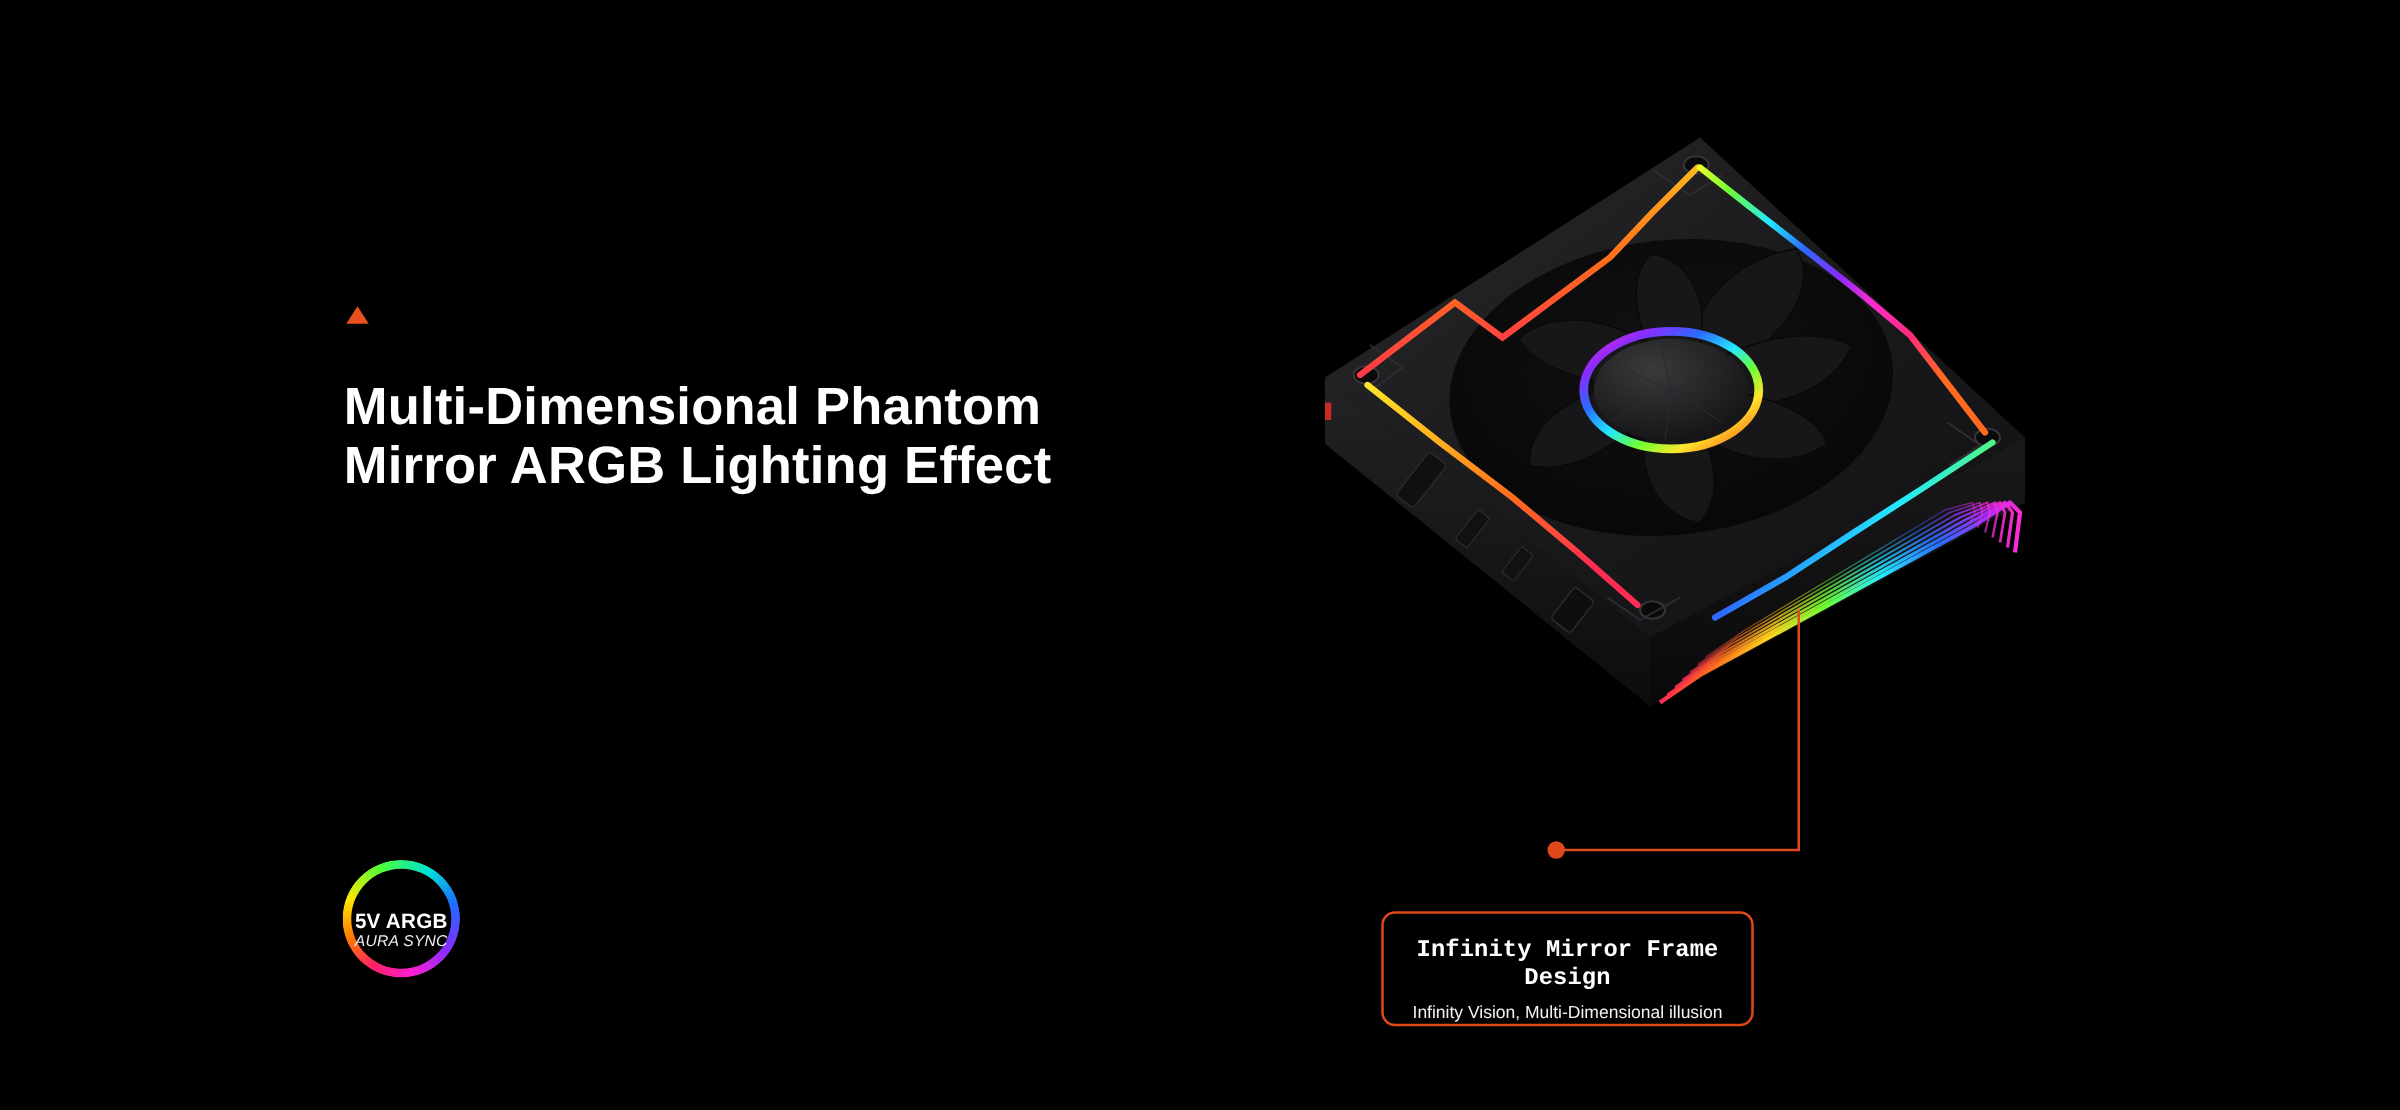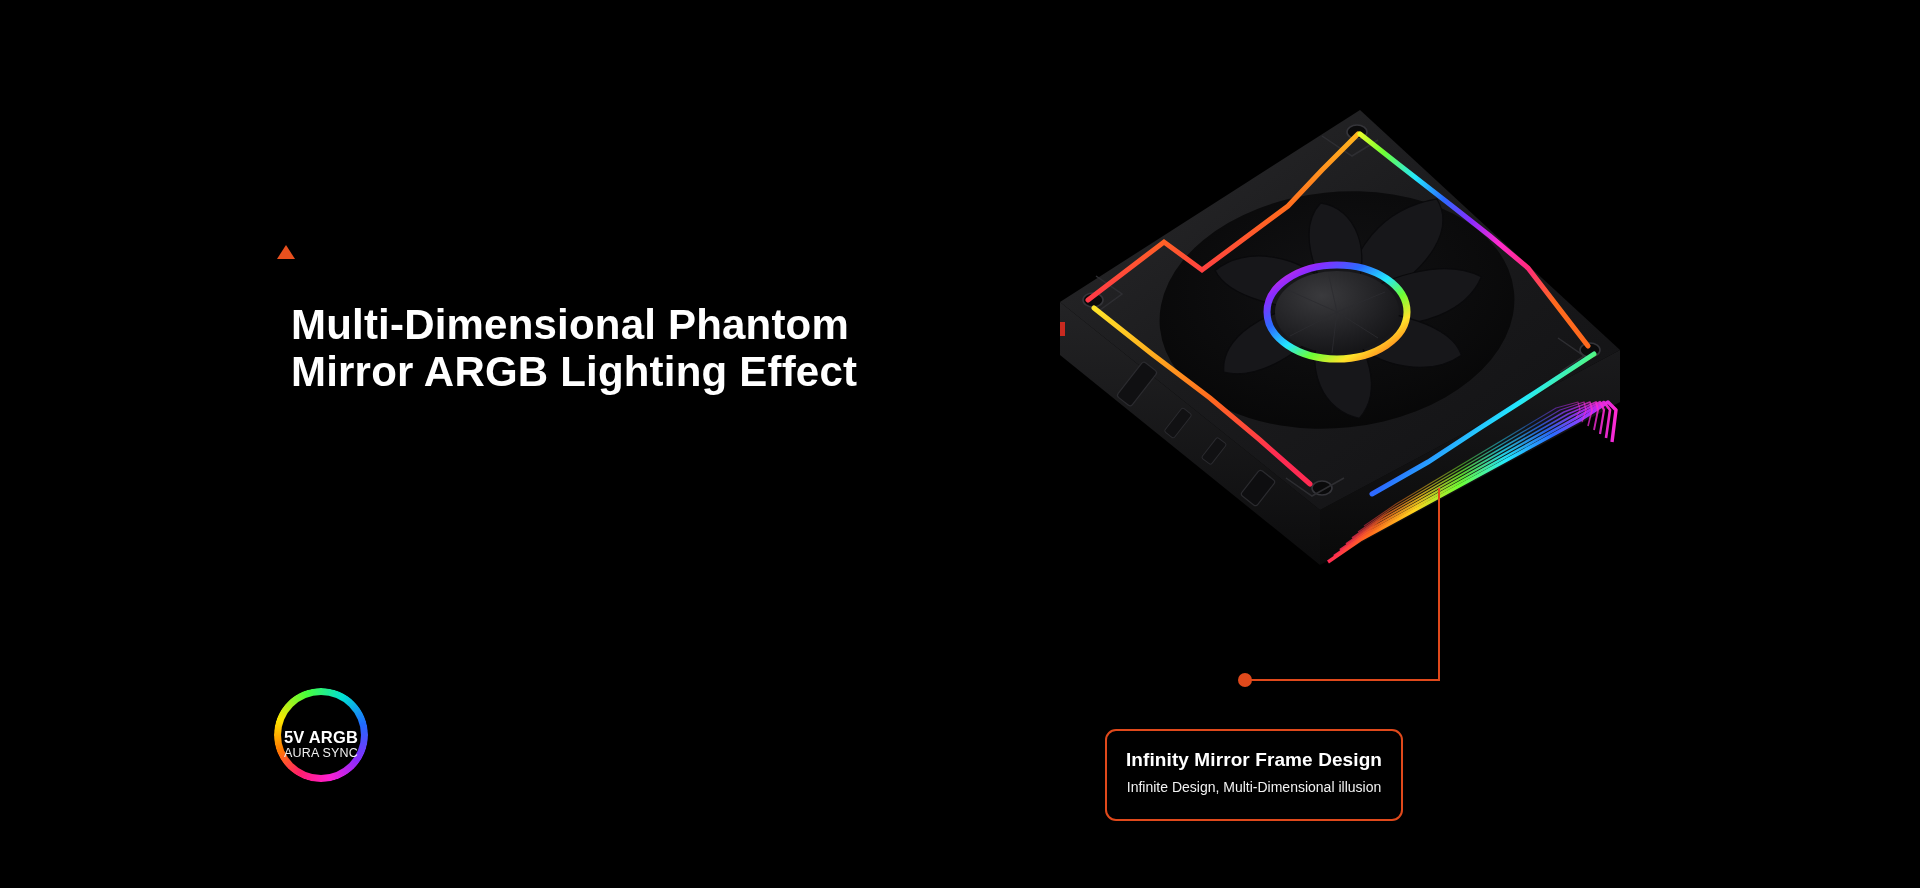--- a/index.html
+++ b/index.html
@@ -36,21 +36,21 @@
     border-bottom: 14px solid #e8501e;
     margin-bottom: 42px;
     margin-left: 2px;
   }
   .headline {
     font-size: 42px;
     line-height: 1.12;
     font-weight: bold;
     letter-spacing: 0.2px;
     color: #ffffff;
-    margin: 0 0 34px 16px;
+    margin: 0 0 34px 0;
     white-space: pre-line;
   }
   .subcopy {
     font-size: 20.5px;
     line-height: 1.42;
     color: #e2e2e2;
     margin: 0;
     width: 610px;
     white-space: pre-line;
     font-weight: normal;
@@ -98,20 +98,21 @@
   .argb-l1 {
     font-size: 16.5px;
     font-weight: bold;
     color: #ffffff;
     letter-spacing: 0.2px;
   }
   .argb-l2 {
     font-size: 12.5px;
     color: #efefef;
     letter-spacing: 0.2px;
+    font-style: italic;
   }
 
   
   .fan-wrap {
     position: absolute;
     left: 1060px;
     top: 110px;
     width: 720px;
     height: 580px;
   }
@@ -130,20 +131,21 @@
     box-sizing: border-box;
     padding: 18px 0 0 0;
     text-align: center;
   }
   .callout-title {
     font-size: 19px;
     font-weight: bold;
     color: #ffffff;
     letter-spacing: 0.1px;
     margin: 0 0 8px 0;
+    font-family: Liberation Mono, monospace;
   }
   .callout-sub {
     font-size: 14px;
     color: #f2f2f2;
     margin: 0;
   }
   .leader-svg {
     position: absolute;
     left: 1230px;
     top: 480px;
@@ -323,16 +325,16 @@
     </svg>
   </div>
 
   <svg class="leader-svg" width="420" height="260" viewBox="0 0 420 260">
     <path d="M209,8 L209,200 L20,200" fill="none" stroke="#e0491b" stroke-width="2"></path>
     <circle cx="15" cy="200" r="7" fill="#e0491b"></circle>
   </svg>
 
   <div class="callout">
     <p class="callout-title">Infinity Mirror Frame Design</p>
-    <p class="callout-sub">Infinite Design, Multi-Dimensional illusion</p>
+    <p class="callout-sub">Infinity Vision, Multi-Dimensional illusion</p>
   </div>
 
 </div>
 
 </body></html>

